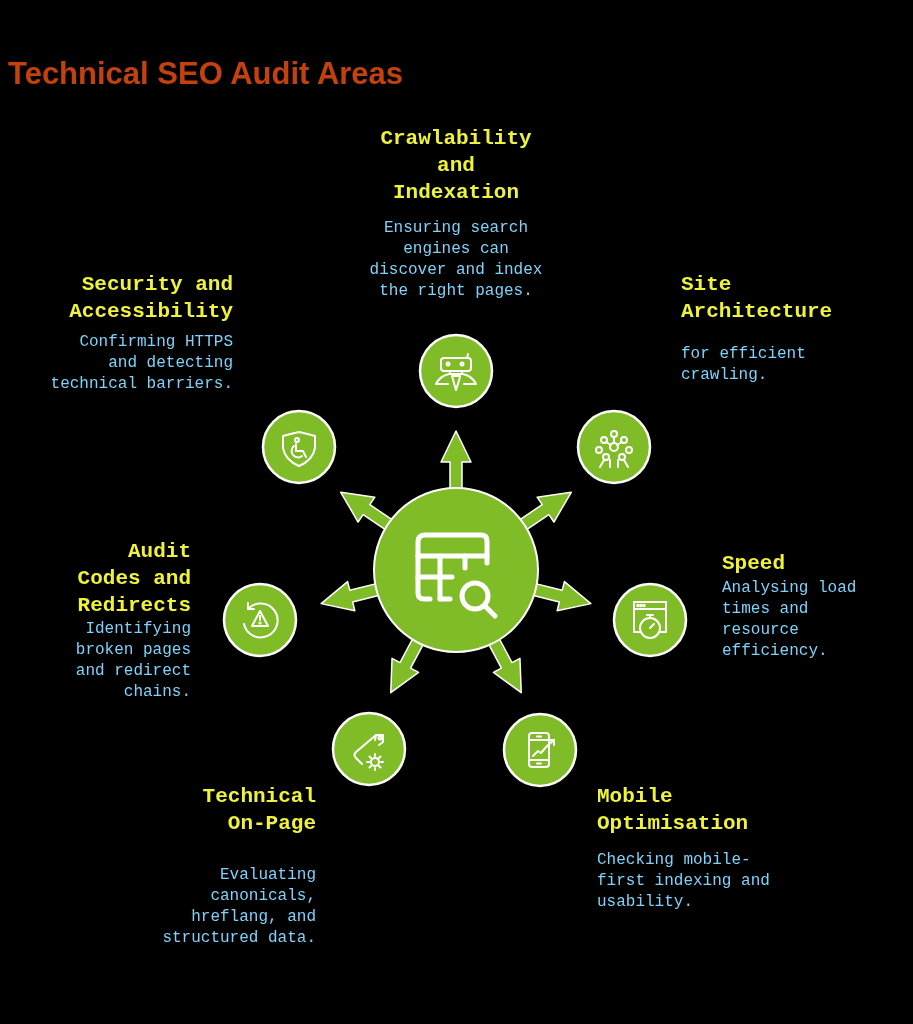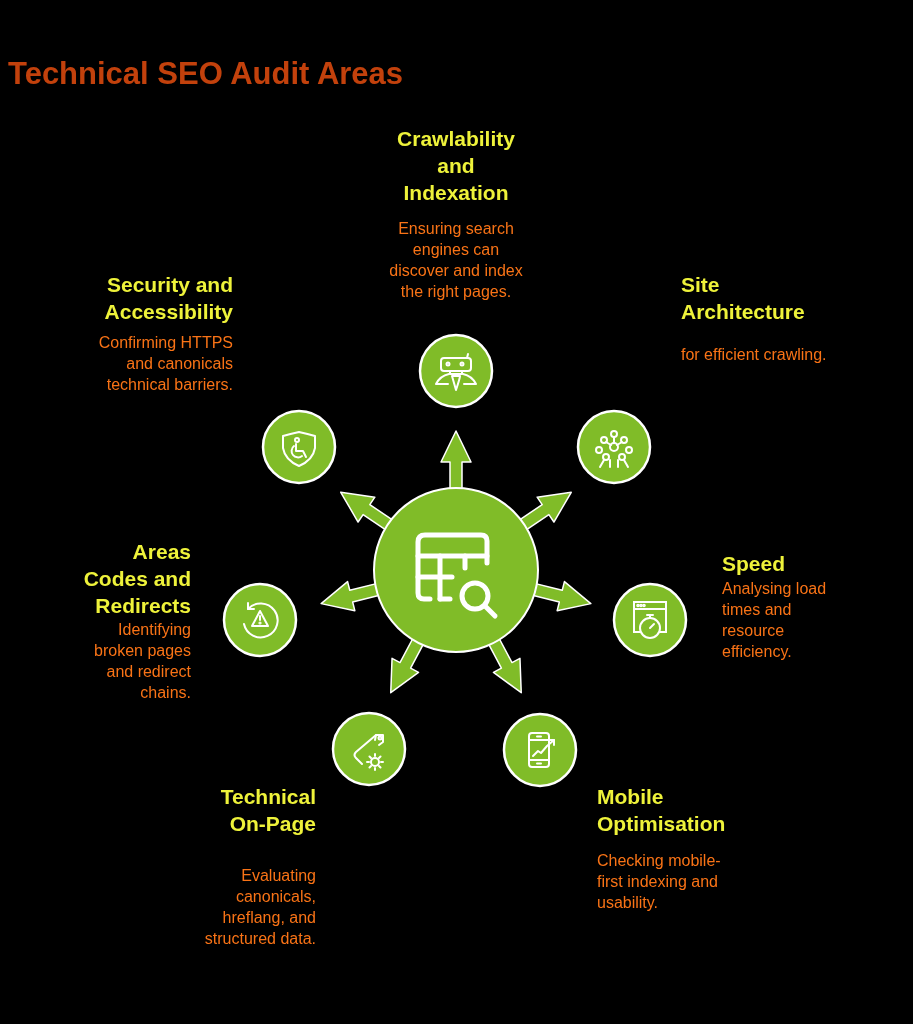--- a/index.html
+++ b/index.html
@@ -1,21 +1,21 @@
 <!DOCTYPE html>
 <html><head>
 <meta charset="utf-8">
 <style>
   html,body{margin:0;padding:0;background:#000;}
   body{width:913px;height:1024px;position:relative;overflow:hidden;font-family:"Liberation Sans",sans-serif;}
   .title{position:absolute;left:8px;width:913px;top:56px;text-align:left;font-weight:bold;font-size:31px;color:#c2410c;}
   .diagram{position:absolute;left:0;top:0;}
-  .block{position:absolute;}
+  .block{position:absolute;font-family:Liberation Mono, monospace;}
   .h{font-weight:bold;font-size:21px;line-height:27px;color:#eef23a;}
-  .d{font-size:16px;line-height:21px;color:#f97316;}
+  .d{font-size:16px;line-height:21px;color:#7dd3fc;}
   .center{text-align:center;} .right{text-align:right;} .left{text-align:left;}
 </style>
 </head>
 <body>
 
 <div class="title">Technical SEO Audit Areas</div>
 
 <svg class="diagram" width="913" height="1024" viewBox="0 0 913 1024">
 
   <g fill="#80bc28" stroke="#ffffff" stroke-width="1.5" stroke-linejoin="round">
@@ -192,35 +192,35 @@
   <div class="d" style="margin-top:28px;">
       <div>Evaluating</div>
       <div>canonicals,</div>
       <div>hreflang, and</div>
       <div>structured data.</div>
     </div>
 </div>
 
 <div class="block right" style="left:40px;top:538px;width:151px;">
   <div class="h">
-      <div>Areas</div>
+      <div>Audit</div>
       <div>Codes and</div>
       <div>Redirects</div>
     </div>
   <div class="d">
       <div>Identifying</div>
       <div>broken pages</div>
       <div>and redirect</div>
       <div>chains.</div>
     </div>
 </div>
 
 <div class="block right" style="left:40px;top:271px;width:193px;">
   <div class="h">
       <div>Security and</div>
       <div>Accessibility</div>
     </div>
   <div class="d" style="margin-top:7px;">
       <div>Confirming HTTPS</div>
-      <div>and canonicals</div>
+      <div>and detecting</div>
       <div>technical barriers.</div>
     </div>
 </div>
 
 </body></html>

